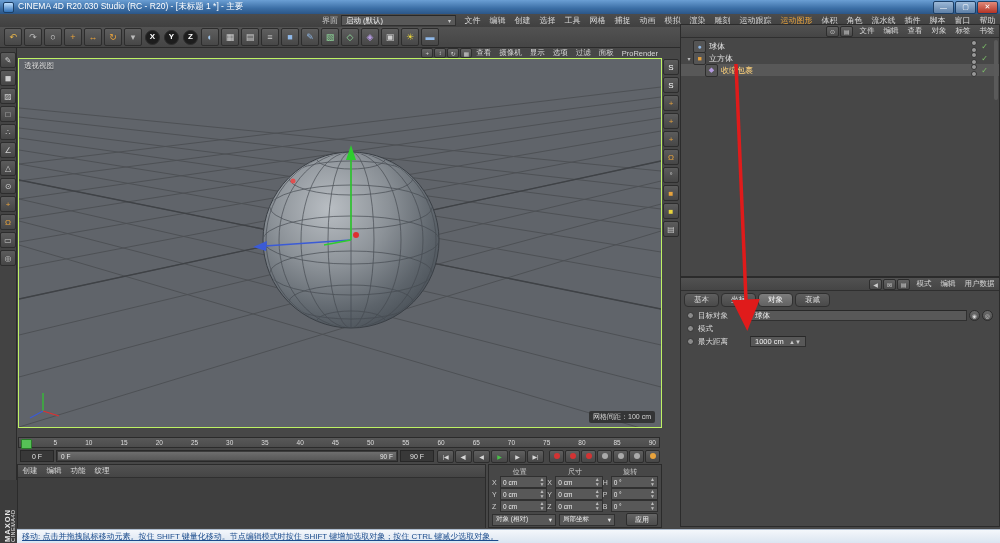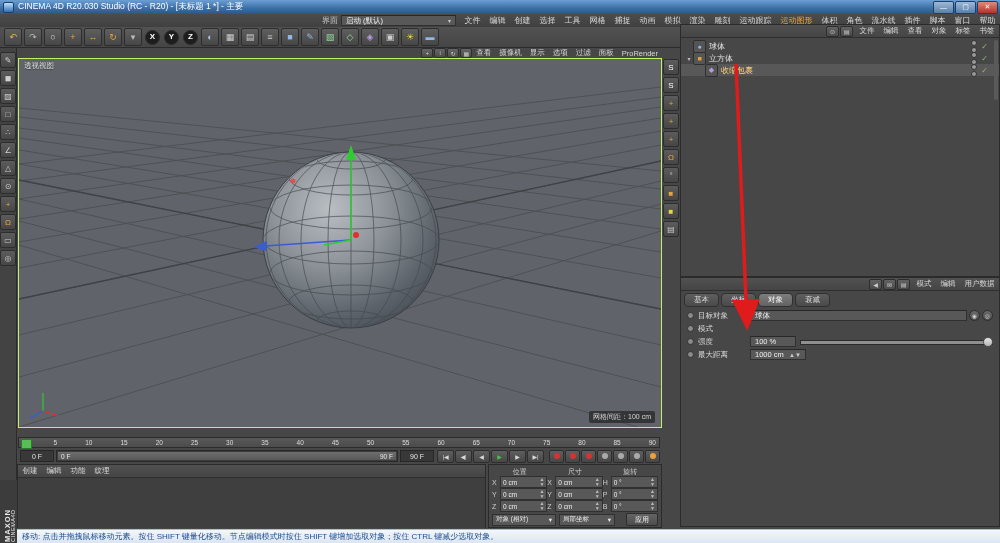--- a/index.html
+++ b/index.html
@@ -77,21 +77,21 @@
   .cfld{flex:1;height:10px;background:#585858;border:1px solid #303030;color:#efefef;font-size:6.5px;
         display:flex;align-items:center;padding:0 2px;justify-content:space-between;}
   .spin{color:#bdbdbd;font-size:5px;line-height:1;}
   #coord-footer{display:flex;align-items:center;height:13px;margin-top:1px;}
   .combo{height:10px;background:#585858;border:1px solid #303030;color:#e8e8e8;font-size:6.5px;display:flex;
          align-items:center;justify-content:space-between;padding:0 3px;margin-right:3px;}
   #apply-btn{margin-left:auto;height:11px;padding:0 8px;background:linear-gradient(#646464,#4d4d4d);
              border:1px solid #2d2d2d;border-radius:2px;color:#eee;font-size:7px;display:flex;align-items:center;}
   
   #statusbar{left:17px;top:529px;width:983px;height:14px;background:linear-gradient(#f4f7fb,#dbe5f1);
-             border-top:1px solid #aebdd0;display:flex;align-items:center;color:var(--status-text,#1a4b8c);font-size:8px;padding-left:5px;box-sizing:border-box;}
+             border-top:1px solid #aebdd0;display:flex;align-items:center;color:var(--status-text,#1a4b8c);font-size:8px;padding-left:5px;box-sizing:border-box;text-decoration:underline;}
   
   #right-strip{left:663px;top:58px;width:16px;height:220px;display:flex;flex-direction:column;align-items:center;}
   
   #om{left:680px;top:24px;width:320px;height:253px;background:#454545;border:1px solid #2b2b2b;box-sizing:border-box;display:flex;flex-direction:column;}
   .panel-menus{height:12px;background:linear-gradient(#515151,#454545);border-bottom:1px solid #2f2f2f;
                display:flex;align-items:center;font-size:7.5px;flex-shrink:0;}
   .pm-right{margin-left:auto;display:flex;margin-right:2px;}
   .pmicon{width:11px;height:9px;margin-left:1px;background:linear-gradient(#636363,#4b4b4b);border:1px solid #2d2d2d;
           border-radius:2px;font-size:6px;color:#ccc;display:flex;align-items:center;justify-content:center;}
   #om-list{flex:1;background:#474747;position:relative;padding-top:2px;}
@@ -711,33 +711,20 @@
       </div>
     <span class="minib">◉</span>
     <span class="minib">◎</span>
   </div>
   <div class="ar">
     <span class="adot"></span>
     <span class="albl">模式</span>
   </div>
   <div class="ar">
     <span class="adot"></span>
-    <span class="albl">强度</span>
-    <div class="fld" style="width:46px;">
-      <span>100 %</span>
-      </div>
-    <div class="slider">
-      <div class="slider-track">
-          <div class="slider-fill"></div>
-        </div>
-      <div class="slider-knob"></div>
-    </div>
-  </div>
-  <div class="ar">
-    <span class="adot"></span>
     <span class="albl">最大距离</span>
     <div class="fld" style="width:56px;">
       <span>1000 cm</span>
         <span class="ddv spin">▲▼</span>
       </div>
   </div>
 </div>
 
 <svg id="annot" class="abs" width="1000" height="543">
   <defs>

